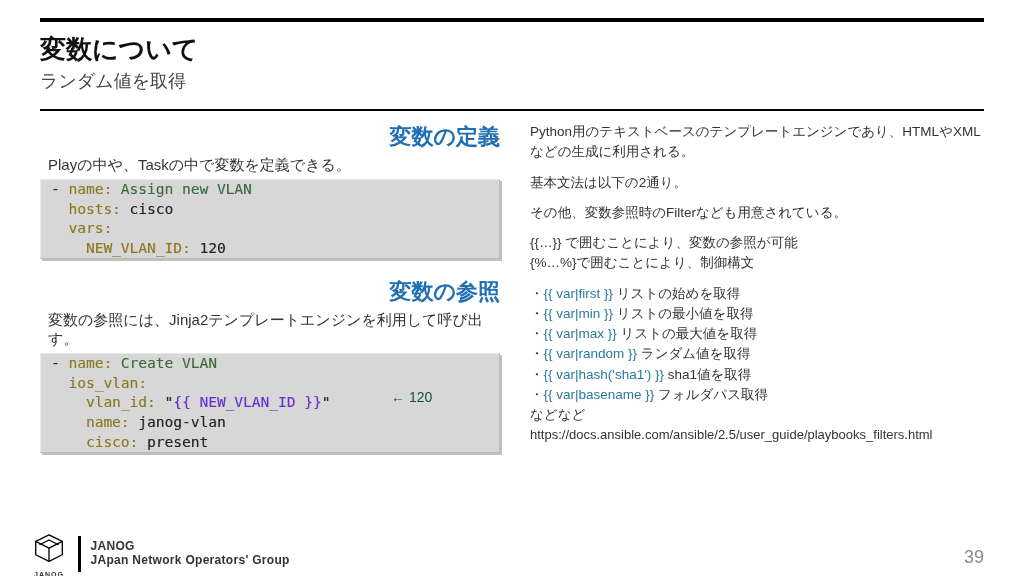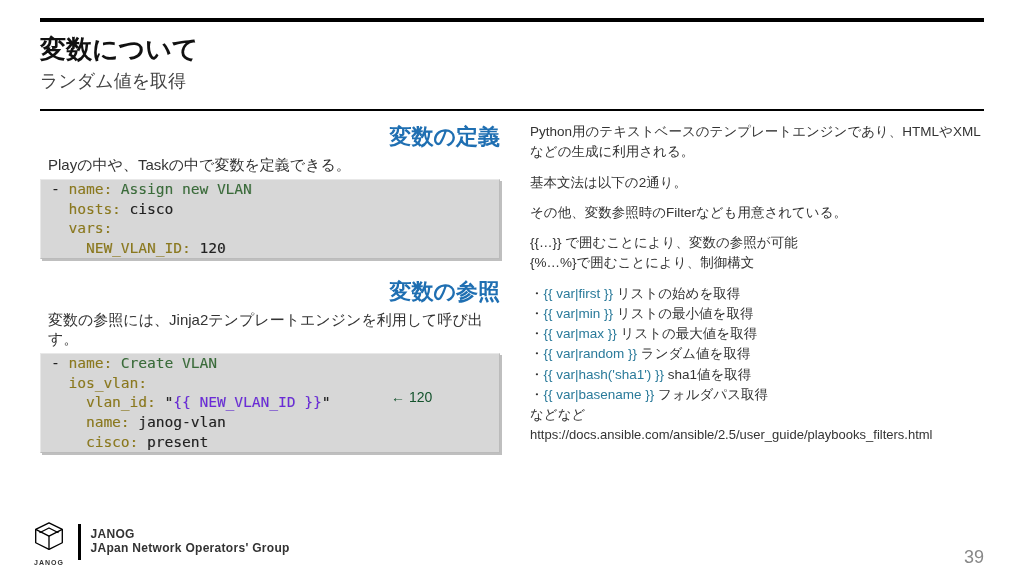--- a/index.html
+++ b/index.html
@@ -39,21 +39,21 @@
   .c-g { color:#3a6b3a; text-shadow:0.5px 0 0 rgba(58,107,58,0.3); }
   .c-k { color:#222; text-shadow:0.5px 0 0 rgba(0,0,0,0.3); }
   .c-a { color:#6d28d9; text-shadow:0.5px 0 0 rgba(42,122,122,0.3); }
   .arrow-note { position:absolute; left:350px; top:34px; font-size:14px; color:#14532d; font-family:"Meiryo",sans-serif; white-space:nowrap; }
   .gap { height:18px; }
   .right-body { font-size:13.5px; color:#333; line-height:1.5; }
   .right-body p { margin-bottom:10px; }
   .right-body .fil { margin-left:0; }
   .right-body .fil span.blue { color:#2a7a9a; }
   .right-body .url { word-break:break-all; font-size:13px; }
-  .footer { position:absolute; bottom:14px; left:30px; right:40px; height:40px; display:flex; align-items:center; }
+  .footer { position:absolute; bottom:2px; left:30px; right:40px; height:40px; display:flex; align-items:center; }
   .logo-wrap { display:flex; align-items:center; gap:10px; }
   .logo-svg { width:38px; height:40px; }
   .logo-bar { width:2.5px; height:36px; background:#000; }
   .logo-txt { font-weight:900; font-size:12px; line-height:1.15; letter-spacing:0.3px; }
   .pagenum { position:absolute; right:40px; bottom:8px; color:#888; font-size:18px; }
 </style>
 </head>
 <body>
 
 <div class="top-rule"></div>

